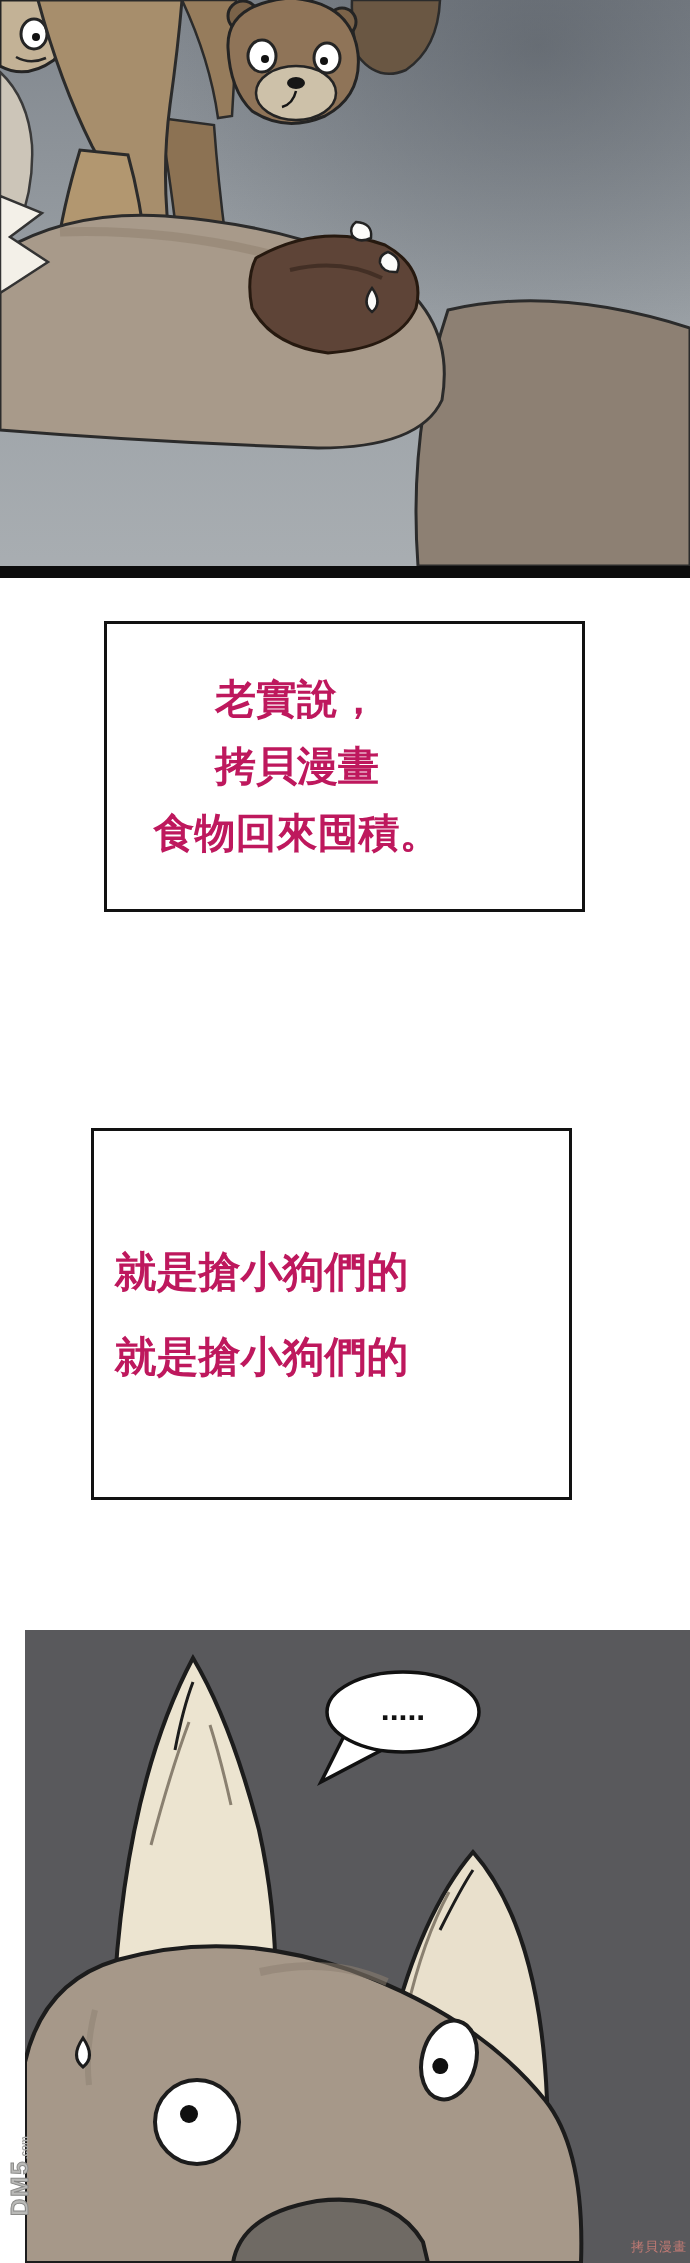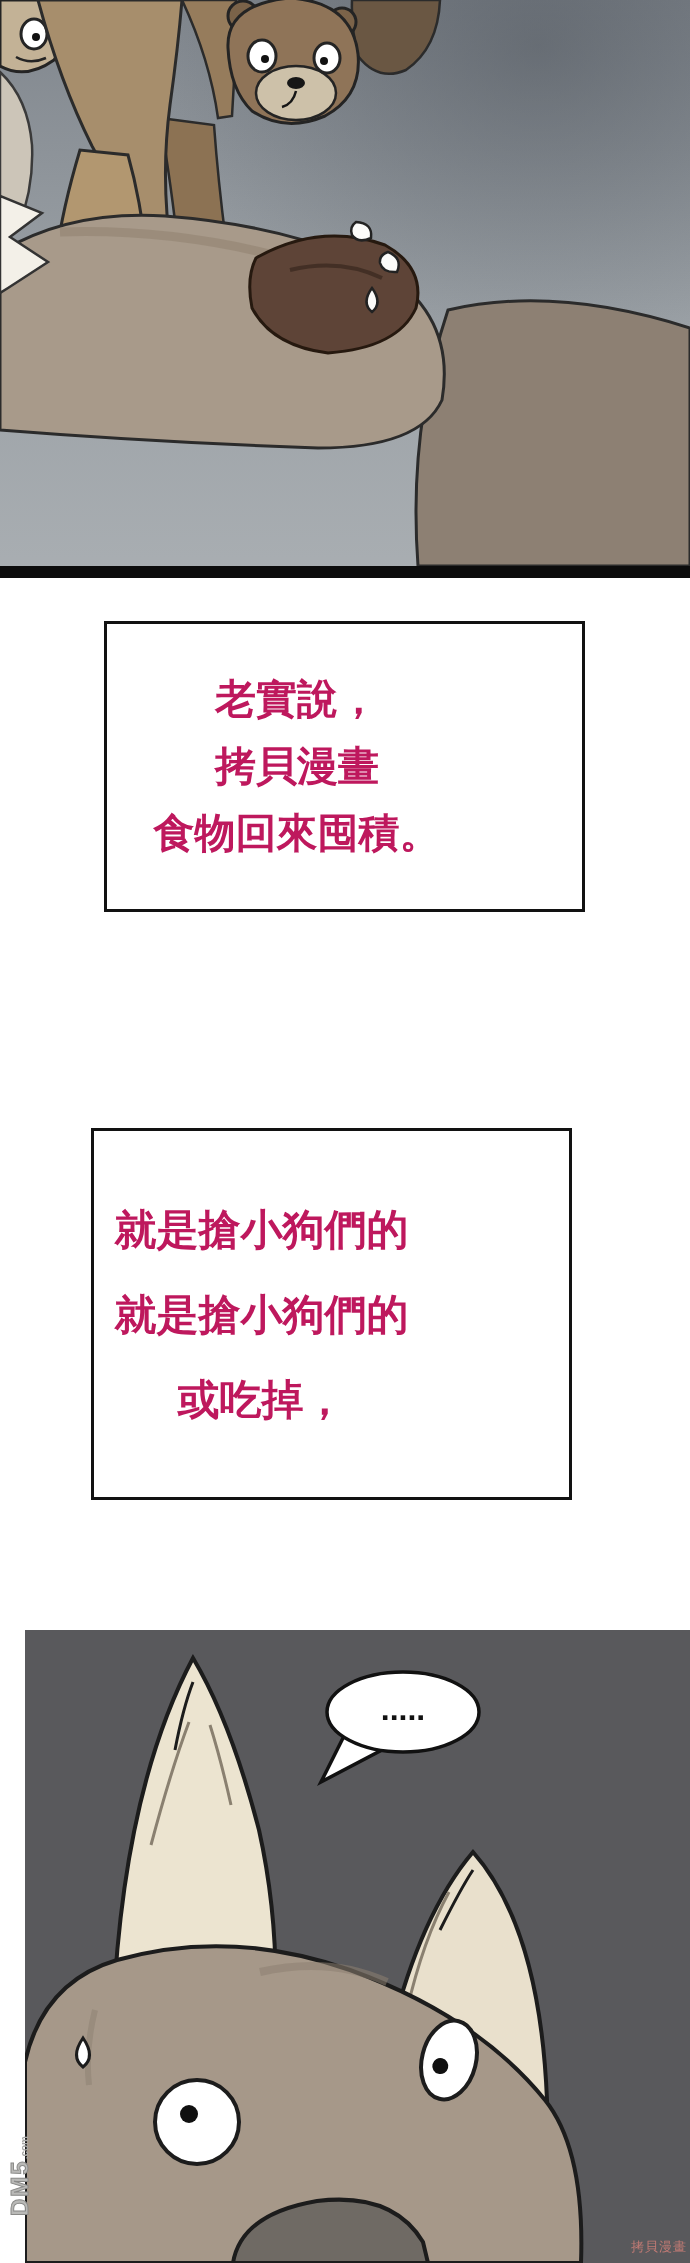--- a/index.html
+++ b/index.html
@@ -119,21 +119,20 @@
 
   <section class="dialog dialog-1">
     <p>老實說，</p>
     <p>拷貝漫畫</p>
     <p>食物回來囤積。</p>
   </section>
 
   <section class="dialog dialog-2">
     <p>就是搶小狗們的</p>
     <p>就是搶小狗們的</p>
-    <p>或吃掉，</p>
   </section>
 
   <section class="panel panel-bottom">
     <svg viewBox="0 0 665 633" preserveAspectRatio="none">
       <rect width="665" height="633" fill="#59595c"></rect>
 
       <g>
         <path d="M352,470 Q382,300 448,222 Q515,298 522,470 Z" fill="#e9e0cc" stroke="#1c1c1c" stroke-width="4"></path>
         <path d="M415,300 Q436,258 448,240" fill="none" stroke="#1c1c1c" stroke-width="3"></path>
         <path d="M382,380 Q398,310 424,262" fill="none" stroke="#8a8070" stroke-width="3"></path>

